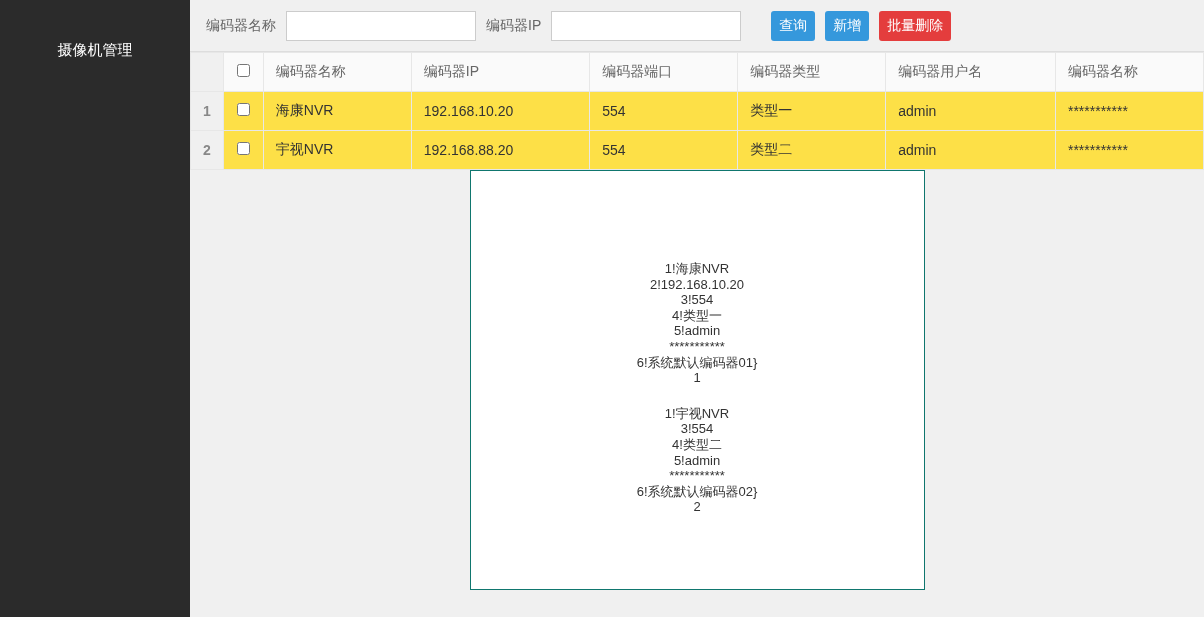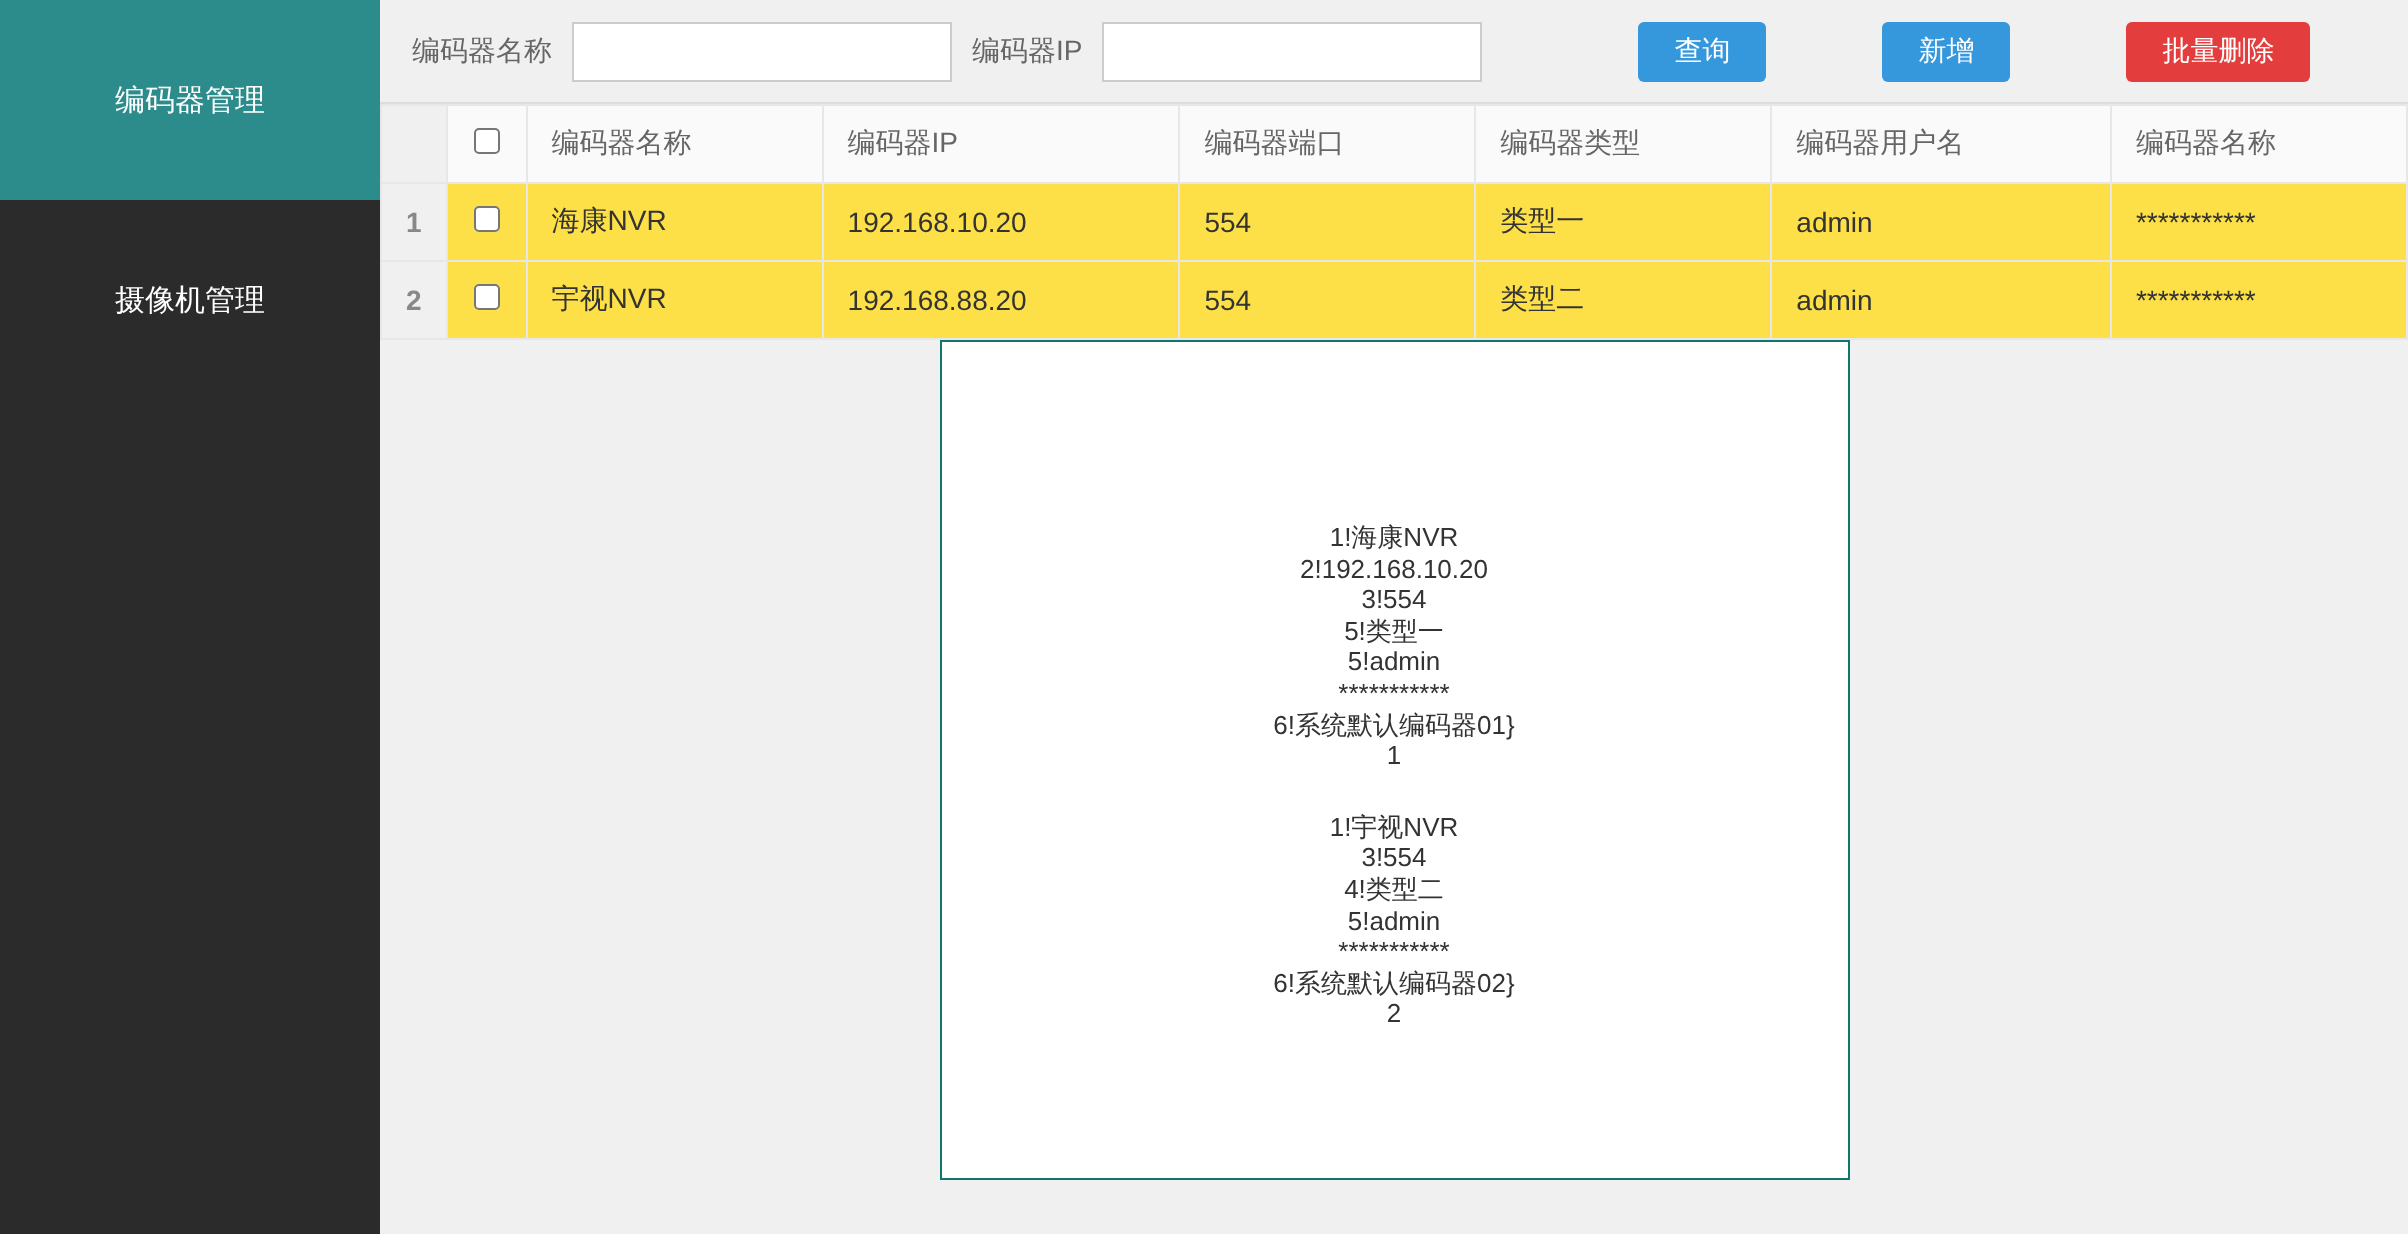--- a/index.html
+++ b/index.html
@@ -59,29 +59,28 @@
     .toolbar-input {
       width: 190px;
       height: 30px;
       border: 1px solid #ccc;
       padding: 0 8px;
       font-size: 13px;
       background: #fff;
     }
     .btn {
       height: 30px;
-      padding: 0 18px;
+      padding: 0 8px;
       border: none;
       border-radius: 3px;
       color: #fff;
       font-size: 14px;
       cursor: pointer;
       display: flex;
       align-items: center;
-      margin-left: 48px;
     }
     .btn-primary { background: #3598dc; }
     .btn-info { background: #3598dc; }
     .btn-danger { background: #e43d3d; text-align: center; }
     .btn-spacer { width: 10px; }
     .table-wrap {
       background: #fff;
       overflow-x: auto;
     }
     table {
@@ -137,23 +136,20 @@
       flex: 1;
       overflow: auto;
       padding-bottom: 10px;
     }
   </style>
 </head>
 <body>
 
 <div class="container">
   <div class="sidebar">
-    <div class="sidebar-item active">
-      <span>编码器管理</span>
-    </div>
     <div class="sidebar-item">
       <span>摄像机管理</span>
     </div>
   </div>
 
   <div class="main">
     <div class="toolbar">
       <span class="toolbar-label">编码器名称</span>
       <input class="toolbar-input" type="text" value="" style="">
       <span class="toolbar-label">编码器IP</span>
@@ -204,21 +200,21 @@
           </tr>
         </tbody>
       </table>
     </div>
 
     <div class="debug-panel">
       <div class="debug-block">
         <div class="debug-line">1!海康NVR</div>
         <div class="debug-line">2!192.168.10.20</div>
         <div class="debug-line">3!554</div>
-        <div class="debug-line">5!类型一</div>
+        <div class="debug-line">4!类型一</div>
         <div class="debug-line">5!admin</div>
         <div class="debug-line">***********</div>
         <div class="debug-line">6!系统默认编码器01}</div>
         <div class="debug-line">1</div>
       </div>
       <div class="debug-block">
         <div class="debug-line">1!宇视NVR</div>
         <div class="debug-line">3!554</div>
         <div class="debug-line">4!类型二</div>
         <div class="debug-line">5!admin</div>

